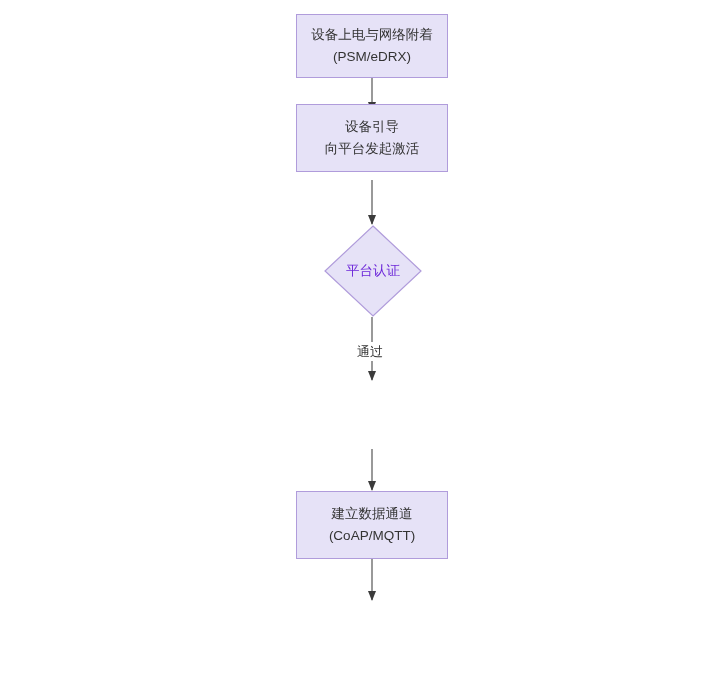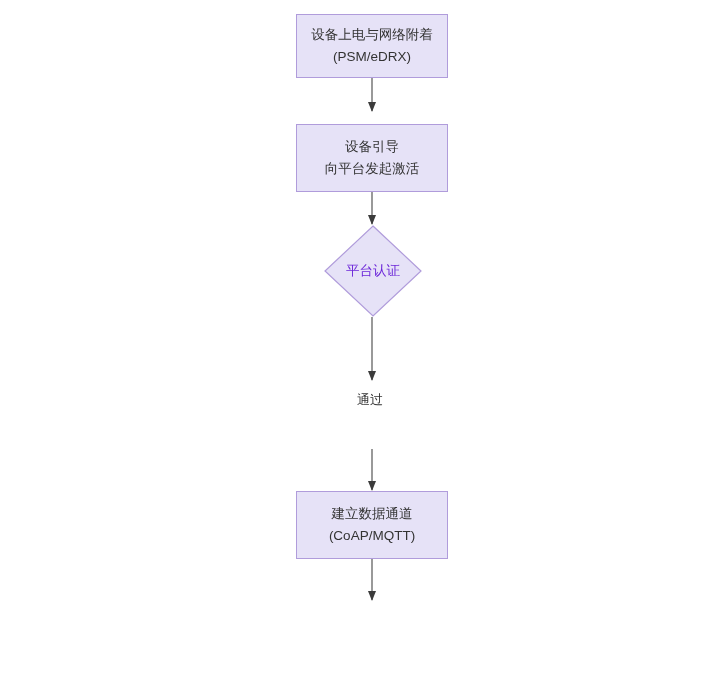--- a/index.html
+++ b/index.html
@@ -102,33 +102,33 @@
     <line x1="372" y1="449" x2="372" y2="490" stroke="#555555" stroke-width="1.2" marker-end="url(#arrowhead)"></line>
 
     <line x1="372" y1="559" x2="372" y2="600" stroke="#555555" stroke-width="1.2" marker-end="url(#arrowhead)"></line>
   </svg>
 
   <div class="node" style="left:296px; top:14px; width:152px; height:64px;">
     <span class="line">设备上电与网络附着</span>
     <span class="line">(PSM/eDRX)</span>
   </div>
 
-  <div class="node" style="left:296px; top:124px; width:152px; height:68px;">
+  <div class="node" style="left:296px; top:104px; width:152px; height:68px;">
     <span class="line">设备引导</span>
     <span class="line">向平台发起激活</span>
   </div>
 
   <div class="decision-wrap" style="left:324px; top:225px;">
     <svg class="decision-shape" width="98" height="92" viewBox="0 0 98 92">
       <polygon points="49,1 97,46 49,91 1,46" fill="#e6e2f7" stroke="#b09cdb" stroke-width="1.2"></polygon>
     </svg>
     <div class="decision-label">平台认证</div>
   </div>
 
-  <div class="edge-label" style="left:355px; top:342px;margin-top:48px;">通过</div>
+  <div class="edge-label" style="left:355px; top:342px;">通过</div>
 
 
   <div class="node" style="left:296px; top:491px; width:152px; height:68px;">
     <span class="line">建立数据通道</span>
     <span class="line">(CoAP/MQTT)</span>
   </div>
 
 
 </div>
 

